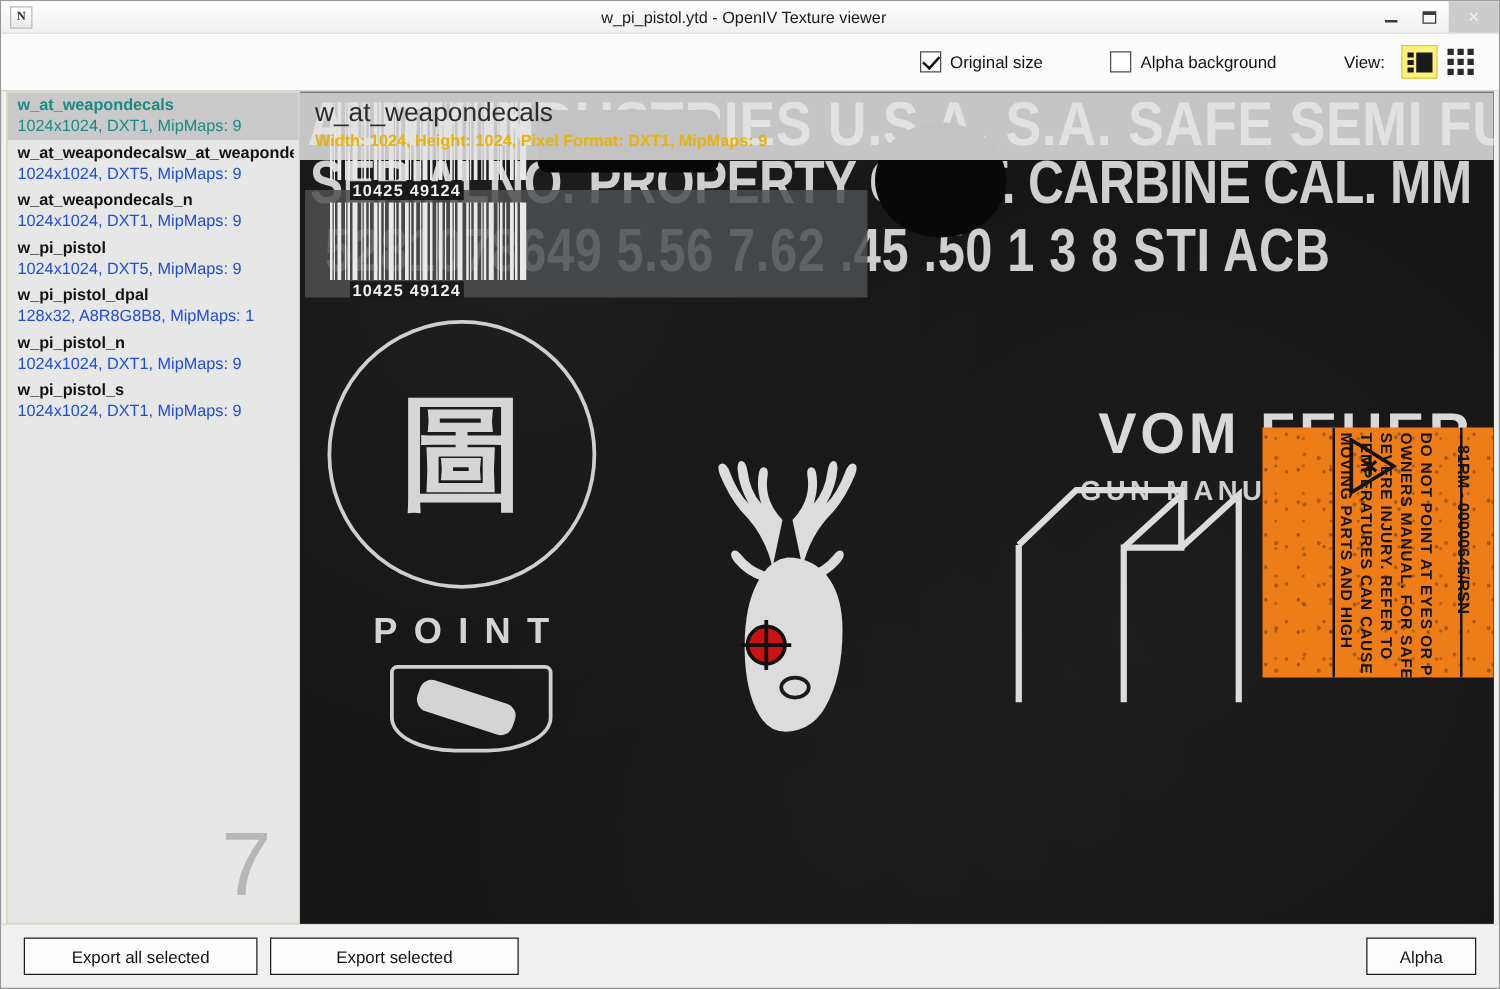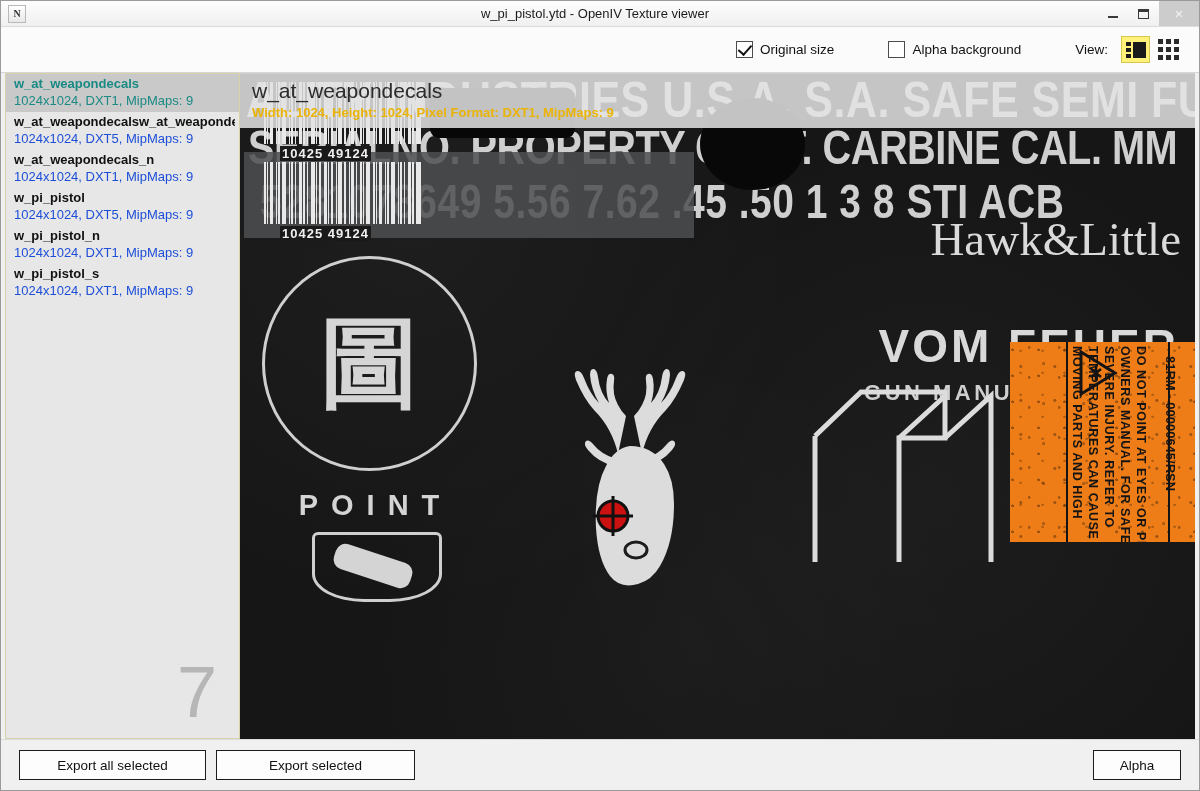--- a/index.html
+++ b/index.html
@@ -380,40 +380,43 @@
           </li>
           <li class="tex-item">
             <div class="name">w_at_weapondecals_n</div>
             <div class="meta">1024x1024, DXT1, MipMaps: 9</div>
           </li>
           <li class="tex-item">
             <div class="name">w_pi_pistol</div>
             <div class="meta">1024x1024, DXT5, MipMaps: 9</div>
           </li>
           <li class="tex-item">
+            <div class="name">w_pi_pistol_dpal</div>
+            <div class="meta">128x32, A8R8G8B8, MipMaps: 1</div>
+          </li>
+          <li class="tex-item">
             <div class="name">w_pi_pistol_n</div>
             <div class="meta">1024x1024, DXT1, MipMaps: 9</div>
           </li>
           <li class="tex-item">
             <div class="name">w_pi_pistol_s</div>
             <div class="meta">1024x1024, DXT1, MipMaps: 9</div>
           </li>
         </ul>
       <div class="list-watermark">7</div>
     </div>
 
     <div class="preview">
       <div class="tex-canvas">
         <div class="grain"></div>
 
         <div class="deco row-faded">ALITY INDUSTRIES U.S.A. S.A. SAFE SEMI FULL</div>
         <div class="deco row-big1">SERIALNO. PROPERTY GOVT. CARBINE CAL. MM</div>
         <div class="deco row-big2">5281078649 5.56 7.62 .45 .50 1 3 8 STI ACB</div>
 
-        <div class="deco brandscript">Hawk&amp;Little</div>
         <div class="deco vomfeuer">VOM FEUER</div>
         <div class="deco gunman">GUN MANUFACTURERS</div>
 
         <div class="greyplate"></div>
         <div class="blackbox"></div>
         <div class="blackcircle"></div>
 
         <div class="barcode bc1">
           <div class="bars" id="bars1">
               <i style="width: 2px; margin-right: 1px;"></i>

